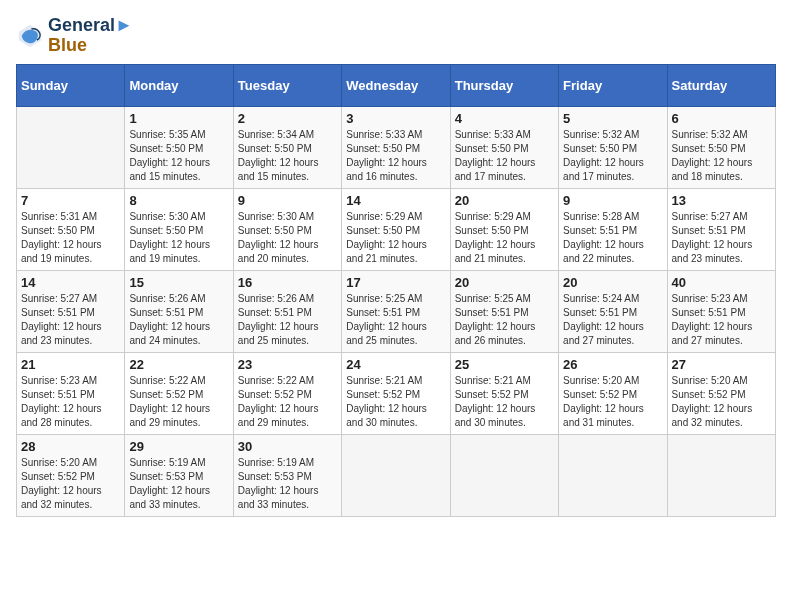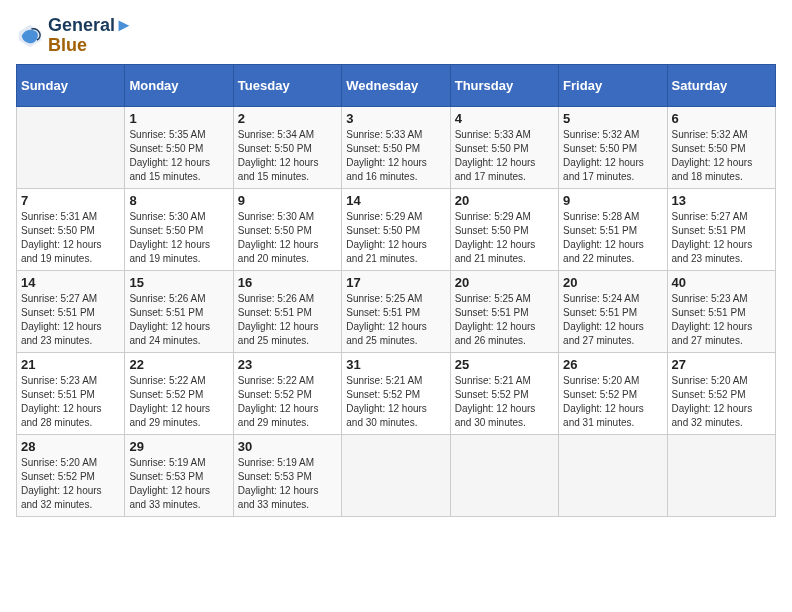--- a/index.html
+++ b/index.html
@@ -215,21 +215,21 @@
         </td>
         <td>
           <span class="day-num">22</span>
           <div class="day-info">Sunrise: 5:22 AM<br>Sunset: 5:52 PM<br>Daylight: 12 hours<br>and 29 minutes.</div>
         </td>
         <td>
           <span class="day-num">23</span>
           <div class="day-info">Sunrise: 5:22 AM<br>Sunset: 5:52 PM<br>Daylight: 12 hours<br>and 29 minutes.</div>
         </td>
         <td>
-          <span class="day-num">31</span>
+          <span class="day-num">24</span>
           <div class="day-info">Sunrise: 5:21 AM<br>Sunset: 5:52 PM<br>Daylight: 12 hours<br>and 30 minutes.</div>
         </td>
         <td>
           <span class="day-num">25</span>
           <div class="day-info">Sunrise: 5:21 AM<br>Sunset: 5:52 PM<br>Daylight: 12 hours<br>and 30 minutes.</div>
         </td>
         <td>
           <span class="day-num">26</span>
           <div class="day-info">Sunrise: 5:20 AM<br>Sunset: 5:52 PM<br>Daylight: 12 hours<br>and 31 minutes.</div>
         </td>

